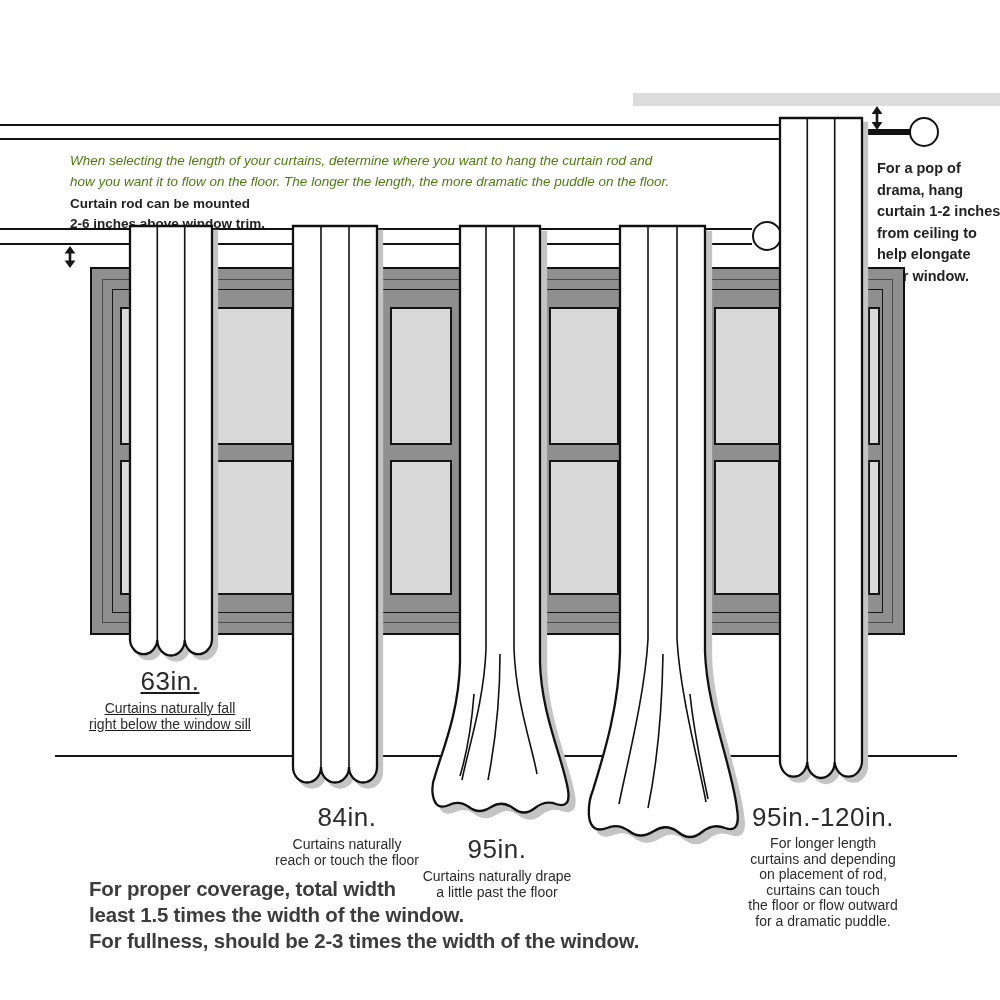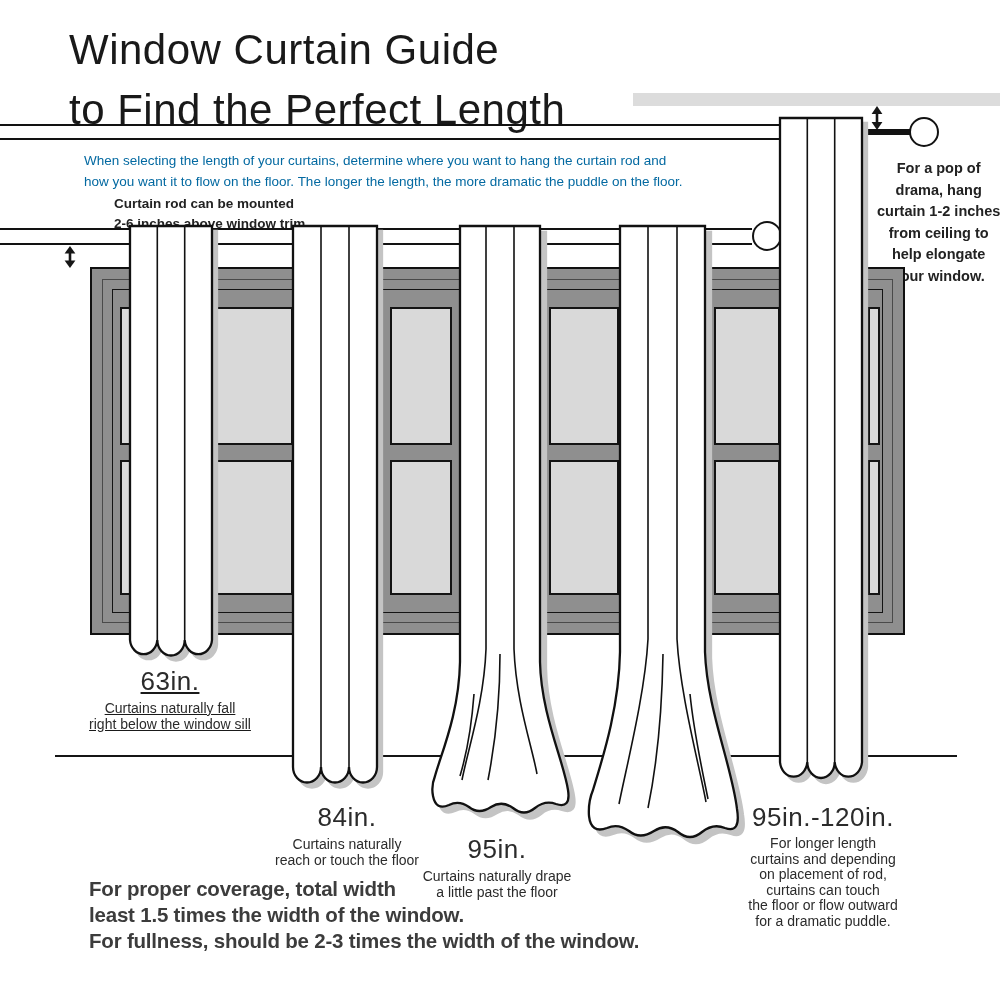--- a/index.html
+++ b/index.html
@@ -5,23 +5,23 @@
   html,body{margin:0;padding:0;background:#ffffff;}
   .canvas{position:relative;width:1000px;height:1000px;background:#ffffff;overflow:hidden;
           font-family:"Liberation Sans","DejaVu Sans",sans-serif;color:#1a1a1a;}
   .abs{position:absolute;}
 
   
   .title{left:69px;top:20px;font-size:42px;line-height:60px;font-weight:400;
          letter-spacing:0.5px;color:#191919;white-space:nowrap;}
 
   
-  .intro{left:84px;top:150px;font-size:13.5px;line-height:21px;color:#0369a1;white-space:nowrap;}
-  .rodnote{left:70px;top:194px;font-size:13.5px;line-height:20px;font-weight:bold;color:#222;white-space:nowrap;margin-left:44px;}
-  .ceilnote{left:877px;top:158px;font-size:14.5px;line-height:21.5px;font-weight:bold;color:#222;white-space:nowrap;text-align:center;}
+  .intro{left:70px;top:150px;font-size:13.5px;line-height:21px;color:#4d7c0f;white-space:nowrap;font-style:italic;}
+  .rodnote{left:70px;top:194px;font-size:13.5px;line-height:20px;font-weight:bold;color:#222;white-space:nowrap;}
+  .ceilnote{left:877px;top:158px;font-size:14.5px;line-height:21.5px;font-weight:bold;color:#222;white-space:nowrap;}
 
   
   .ceiling{left:633px;top:93px;width:367px;height:13px;background:#dcdcdc;}
   .rodline{background:#121212;height:2.4px;}
   .rodbar{background:#121212;height:6px;}
   .finial{width:30px;height:30px;border:2.6px solid #121212;border-radius:50%;background:#fff;box-sizing:border-box;}
 
   
   .window{left:90px;top:267px;width:815px;height:368px;background:#8f8f8f;
           border:2px solid #101010;box-sizing:border-box;}
@@ -47,24 +47,20 @@
   .c-panel{fill:#ffffff;stroke:#111111;stroke-width:2.3;}
   .c-fold{fill:none;stroke:#111111;stroke-width:1.6;}
   .arrowshaft{stroke:#161616;stroke-width:2.6;}
   .arrowhead{fill:#161616;}
 </style>
 </head>
 <body>
 
 <div class="canvas">
 
-  <div class="abs title">
-    <div>Window Curtain Guide</div>
-    <div>to Find the Perfect Length</div>
-  </div>
 
   <div class="abs ceiling"></div>
 
   <div class="abs rodline" style="left:0;top:124px;width:783px;"></div>
   <div class="abs rodline" style="left:0;top:138px;width:783px;"></div>
   <div class="abs rodbar" style="left:860px;top:129px;width:52px;"></div>
   <div class="abs finial" style="left:909px;top:117px;"></div>
   <svg class="abs" style="left:869px;top:106px;" width="16" height="24" viewBox="0 0 16 24">
     <line class="arrowshaft" x1="8" y1="5" x2="8" y2="19"></line>
     <path class="arrowhead" d="M8,0 L2.6,8 L13.4,8 Z"></path>

